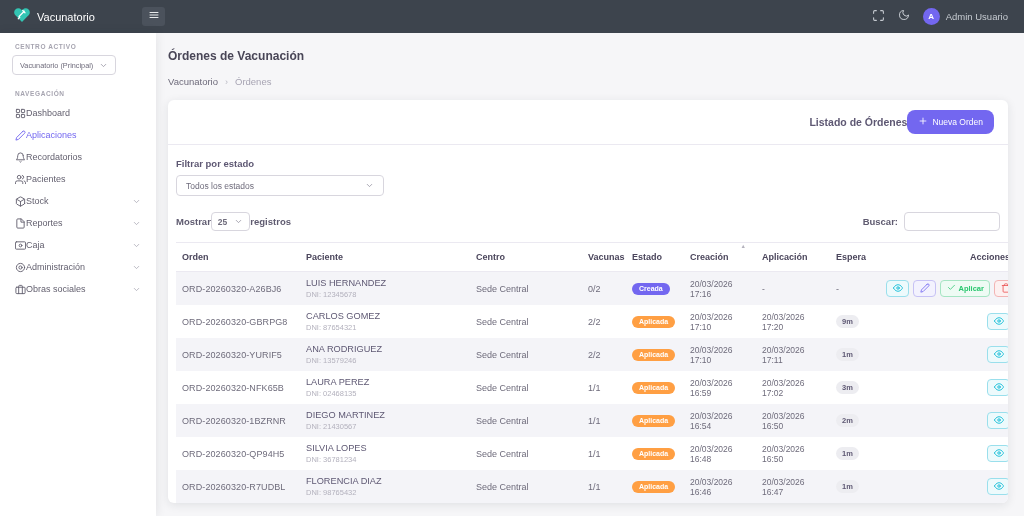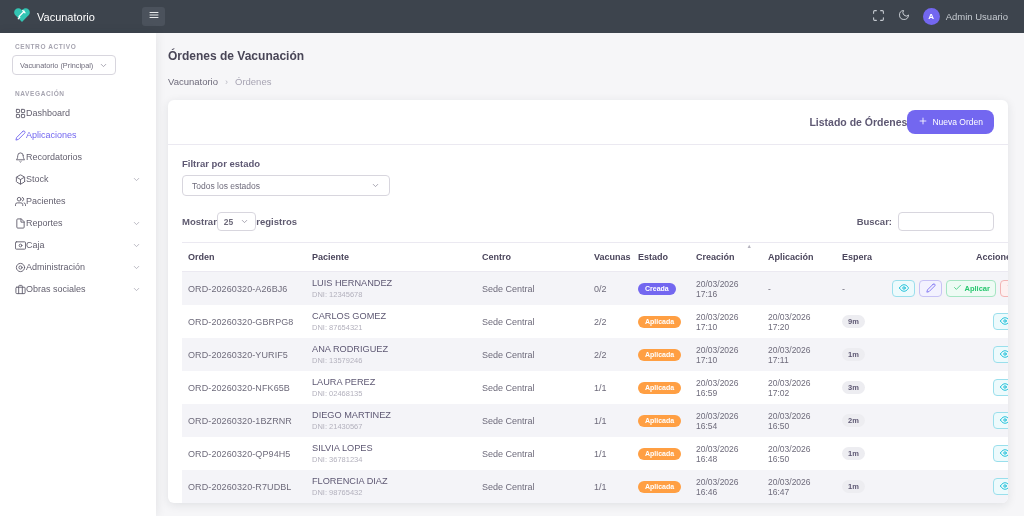--- a/index.html
+++ b/index.html
@@ -43,21 +43,21 @@
   .crumb-sep { color: #b9b9c3; font-size: 9px; }
   .crumb.muted { color: #a7a4b3; }
 
   
   .card { background: #fff; border-radius: 6px; box-shadow: 0 2px 10px rgba(34,41,47,0.1); overflow: hidden; }
   .card-header { display: flex; align-items: center; justify-content: flex-end; padding: 10px 14px; border-bottom: 1px solid #ebe9f1; }
   .card-title { font-size: 10.5px; font-weight: bold; color: #5e5873; }
   .btn-primary { background: #7367f0; color: #fff; border: none; border-radius: 8px; font-size: 8.5px;
                  padding: 6px 11px; display: flex; align-items: center; gap: 4px; cursor: pointer;
                  font-family: "Liberation Sans", sans-serif; }
-  .card-body { padding: 13px 14px 0; }
+  .card-body { padding: 13px 8px 0; }
   .filter-label { font-size: 9.5px; font-weight: bold; color: #5e5873; margin-bottom: 6px; }
   .filter-select { width: 208px; height: 21px; border: 1px solid #d8d6de; border-radius: 4px; background: #fff;
                    display: flex; align-items: center; justify-content: space-between; padding: 0 9px;
                    font-size: 8.5px; color: #6e6b7b; cursor: pointer; margin-bottom: 16px; }
   .select-chev { color: #8f8c9c; display: flex; align-items: center; }
 
   .table-controls { display: flex; align-items: center; justify-content: space-between; margin-bottom: 11px; }
   .length { display: flex; align-items: center; font-size: 9.5px; color: #5f5b70; font-weight: bold; }
   .length-select { border: 1px solid #d8d6de; border-radius: 4px; height: 19px; padding: 0 6px; background: #fff;
                    display: flex; align-items: center; gap: 7px; font-size: 8.5px; color: #6e6b7b; cursor: pointer; }
@@ -168,42 +168,42 @@
               <svg viewBox="0 0 24 24" width="11" height="11" fill="none" stroke="currentColor" stroke-width="2" stroke-linecap="round" stroke-linejoin="round">
                 <path d="M18 8A6 6 0 0 0 6 8c0 7-3 9-3 9h18s-3-2-3-9"></path>
                 <path d="M13.7 21a2 2 0 0 1-3.4 0"></path>
               </svg>
             </span>
             <span>Recordatorios</span>
           </div>
           <div class="nav-item">
             <span class="icon">
               <svg viewBox="0 0 24 24" width="11" height="11" fill="none" stroke="currentColor" stroke-width="2" stroke-linecap="round" stroke-linejoin="round">
+                <path d="M17 21v-2a4 4 0 0 0-4-4H5a4 4 0 0 0-4 4v2"></path>
+                <circle cx="9" cy="7" r="4"></circle>
+                <path d="M23 21v-2a4 4 0 0 0-3-3.87"></path>
+                <path d="M16 3.13a4 4 0 0 1 0 7.75"></path>
+              </svg>
+            </span>
+            <span>Pacientes</span>
+          </div>
+          <div class="nav-item">
+            <span class="icon">
+              <svg viewBox="0 0 24 24" width="11" height="11" fill="none" stroke="currentColor" stroke-width="2" stroke-linecap="round" stroke-linejoin="round">
                 <path d="M21 16V8a2 2 0 0 0-1-1.73l-7-4a2 2 0 0 0-2 0l-7 4A2 2 0 0 0 3 8v8a2 2 0 0 0 1 1.73l7 4a2 2 0 0 0 2 0l7-4A2 2 0 0 0 21 16z"></path>
                 <polyline points="3.27 6.96 12 12.01 20.73 6.96"></polyline>
                 <line x1="12" y1="22.08" x2="12" y2="12"></line>
               </svg>
             </span>
             <span>Stock</span>
             <span class="chev">
               <svg viewBox="0 0 24 24" width="9" height="9" fill="none" stroke="currentColor" stroke-width="2" stroke-linecap="round" stroke-linejoin="round">
                 <polyline points="6 9 12 15 18 9"></polyline>
               </svg>
             </span>
-          </div>
-          <div class="nav-item">
-            <span class="icon">
-              <svg viewBox="0 0 24 24" width="11" height="11" fill="none" stroke="currentColor" stroke-width="2" stroke-linecap="round" stroke-linejoin="round">
-                <path d="M17 21v-2a4 4 0 0 0-4-4H5a4 4 0 0 0-4 4v2"></path>
-                <circle cx="9" cy="7" r="4"></circle>
-                <path d="M23 21v-2a4 4 0 0 0-3-3.87"></path>
-                <path d="M16 3.13a4 4 0 0 1 0 7.75"></path>
-              </svg>
-            </span>
-            <span>Pacientes</span>
           </div>
           <div class="nav-item">
             <span class="icon">
               <svg viewBox="0 0 24 24" width="11" height="11" fill="none" stroke="currentColor" stroke-width="2" stroke-linecap="round" stroke-linejoin="round">
                 <path d="M13 2H6a2 2 0 0 0-2 2v16a2 2 0 0 0 2 2h12a2 2 0 0 0 2-2V9z"></path>
                 <polyline points="13 2 13 9 20 9"></polyline>
               </svg>
             </span>
             <span>Reportes</span>
             <span class="chev">

